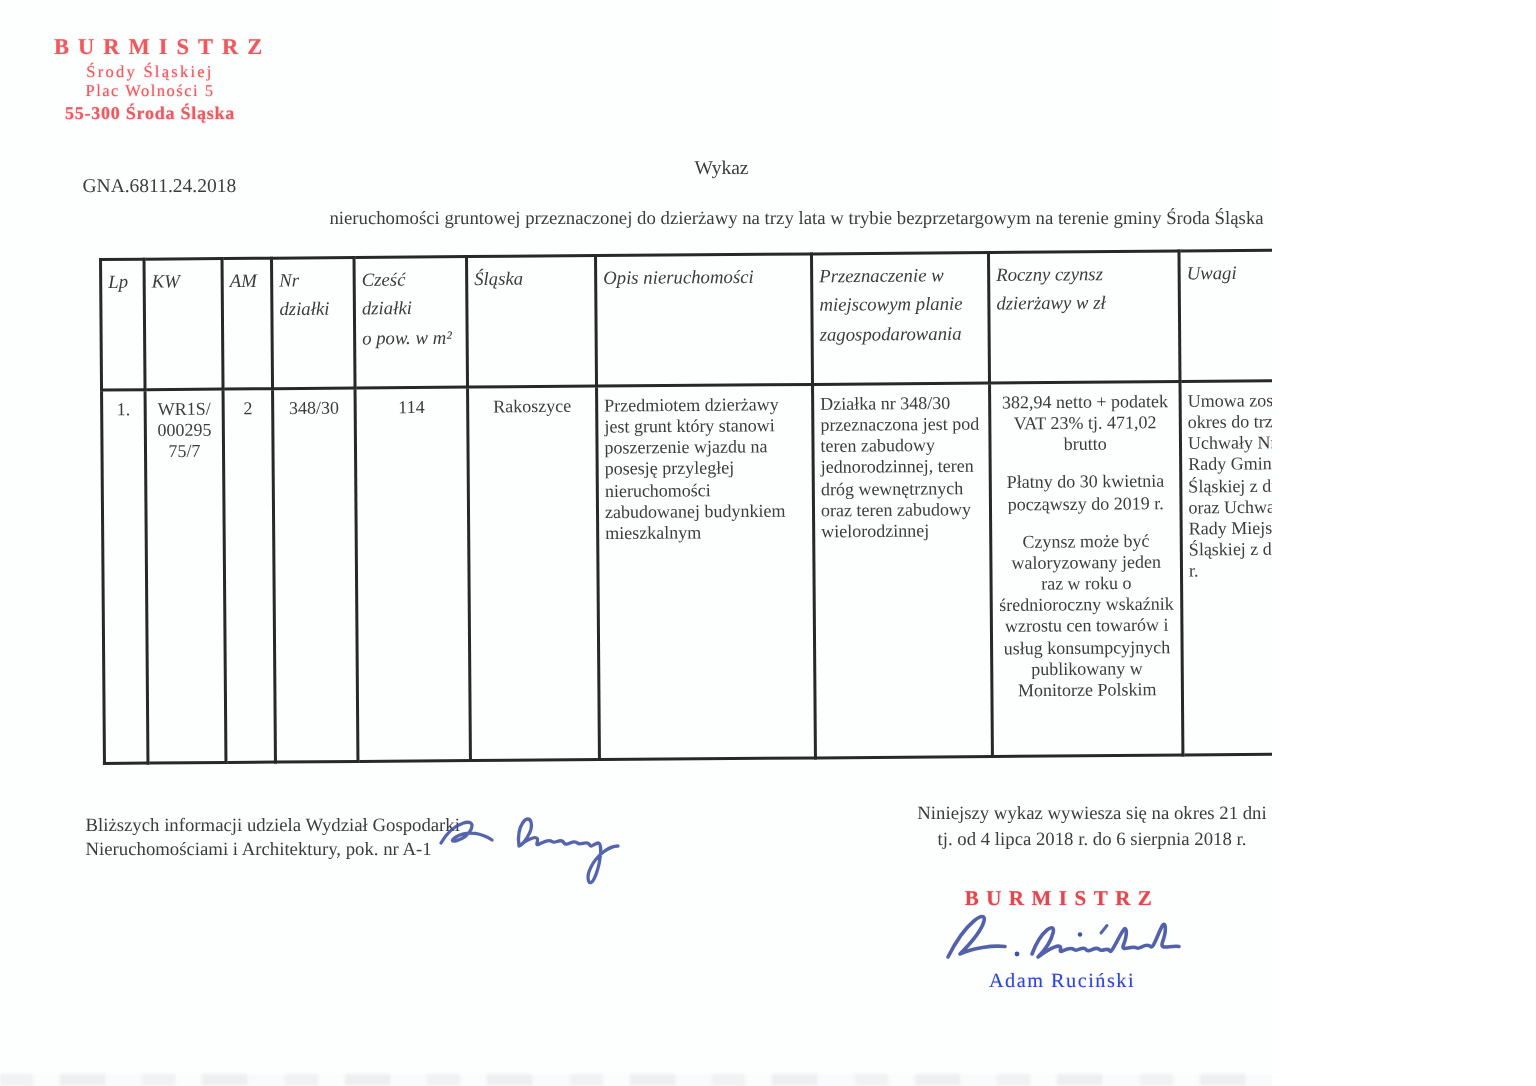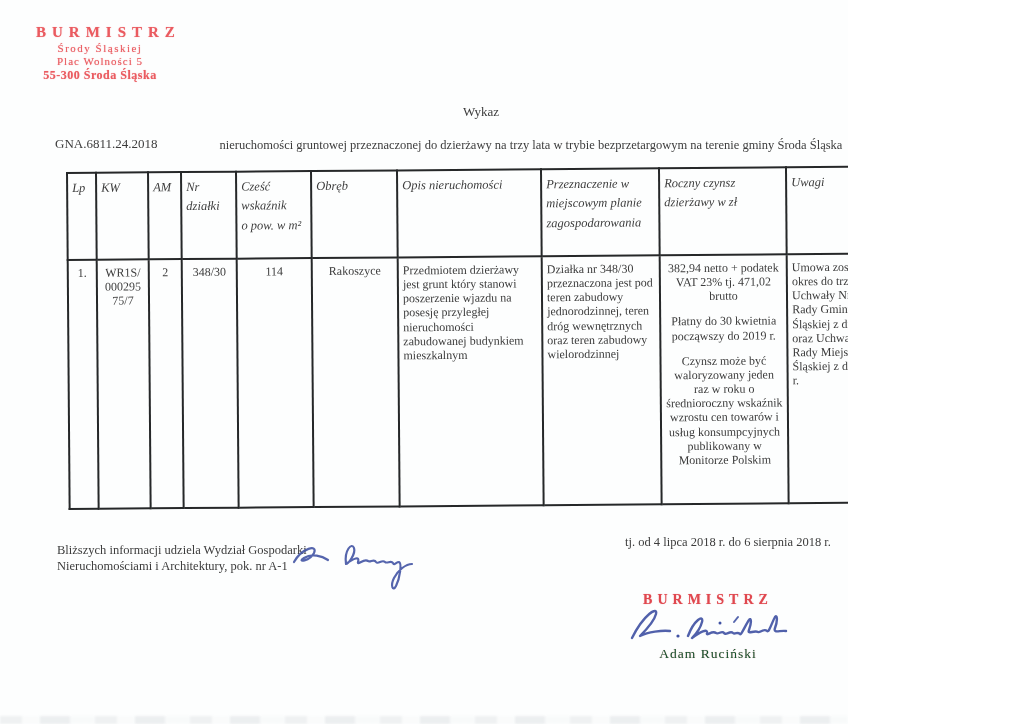--- a/index.html
+++ b/index.html
@@ -35,21 +35,21 @@
     color: #ea5b60;
     text-shadow: 0 0 1px rgba(234,91,96,0.55);
     line-height: 1.15;
   }
   .stamp-top .l1 { font-size: 15px; font-weight: bold; letter-spacing: 6px; white-space: nowrap; }
   .stamp-top .l2 { font-size: 11px; letter-spacing: 1.5px; margin-top: 1px; white-space: nowrap; }
   .stamp-top .l3 { font-size: 11px; letter-spacing: 1px; white-space: nowrap; }
   .stamp-top .l4 { font-size: 12px; font-weight: bold; letter-spacing: 0.5px; margin-top: 1px; white-space: nowrap; }
 
   .date-line { left: 700px; top: 84px; font-size: 13px; white-space: nowrap; }
-  .reference { left: 55px; top: 136px; font-size: 13px; white-space: nowrap; }
+  .reference { left: 55px; top: 116px; font-size: 13px; white-space: nowrap; }
   .doc-title { left: 0; top: 104px; width: 962px; text-align: center; font-size: 13px; }
   .doc-subtitle { left: 36px; top: 138px; width: 990px; text-align: center; font-size: 12.5px; }
 
   
   .table-wrap { left: 66px; top: 172px; width: 884px; transform: rotate(-0.45deg); transform-origin: left top; }
   table.wykaz {
     border-collapse: collapse;
     table-layout: fixed;
     width: 884px;
     background: transparent;
@@ -84,21 +84,21 @@
   .footer-right { left: 563px; top: 534px; width: 330px; text-align: center; font-size: 12.5px; line-height: 1.35; }
 
   .stamp-bottom-title {
     left: 608px; top: 592px; width: 200px; text-align: center;
     color: #e0484f; font-weight: bold; font-size: 14px; letter-spacing: 5px;
     text-shadow: 0 0 1px rgba(224,72,79,0.5);
     white-space: nowrap;
   }
   .stamp-bottom-name {
     left: 608px; top: 646px; width: 200px; text-align: center;
-    color: #14532d; font-size: 13.5px; letter-spacing: 1px;
+    color: #1d4ed8; font-size: 13.5px; letter-spacing: 1px;
     text-shadow: 0 0 1px rgba(226,89,95,0.45);
     white-space: nowrap;
   }
   .sig-svg { left: 610px; top: 602px; }
   .scribble-svg { left: 288px; top: 534px; }
   .ink { stroke: #4254a4; fill: none; stroke-linecap: round; stroke-linejoin: round; }
 </style>
 </head>
 <body>
 
@@ -130,23 +130,23 @@
         <col style="width:165px">
       </colgroup>
       <thead>
         <tr>
           <th>Lp</th>
           <th>KW</th>
           <th>AM</th>
           <th>Nr
 działki</th>
           <th>Cześć
-wskaźnik
+działki
 o pow. w m²</th>
-          <th>Obręb</th>
+          <th>Śląska</th>
           <th>Opis nieruchomości</th>
           <th>Przeznaczenie w
 miejscowym planie
 zagospodarowania</th>
           <th>Roczny czynsz
 dzierżawy w zł</th>
           <th>Uwagi</th>
         </tr>
       </thead>
       <tbody>
@@ -176,20 +176,21 @@
     <div>Bliższych  informacji udziela  Wydział Gospodarki</div>
     <div>Nieruchomościami i Architektury,  pok. nr A-1</div>
   </div>
 
   <svg class="abs scribble-svg" width="140" height="66" viewBox="0 0 140 66">
     <path class="ink" stroke-width="2.2" stroke="#4254a4" d="M6,28 C14,14 30,10 26,19 C22,27 8,29 16,24 C24,19 34,22 40,26" opacity="0.9"></path>
     <path class="ink" stroke-width="2.2" stroke="#4254a4" d="M58,30 C56,16 64,8 66,14 C68,20 60,30 58,30 C66,24 72,22 70,28 C69,32 76,24 80,27 C82,29 86,24 88,28 C90,31 94,25 97,28 C99,30 103,26 105,29 C106,32 108,28 111,28 C114,29 112,44 108,52 C105,58 102,52 106,44 C110,36 118,30 124,30" opacity="0.9"></path>
   </svg>
 
   <div class="abs footer-right">
+    <div>Niniejszy  wykaz  wywiesza  się  na okres  21 dni</div>
     <div>tj. od 4 lipca 2018 r. do 6 sierpnia 2018 r.</div>
   </div>
 
   <div class="abs stamp-bottom-title">BURMISTRZ</div>
 
   <svg class="abs sig-svg" width="200" height="46" viewBox="0 0 200 46">
     <path class="ink" stroke-width="2.4" stroke="#3f51a3" d="M22,36 C34,12 48,4 46,12 C44,20 34,30 30,34 C38,30 52,28 60,29" opacity="0.92"></path>
     <circle cx="68" cy="34" r="1.6" fill="#3f51a3"></circle>
     <path class="ink" stroke-width="2.4" stroke="#3f51a3" d="M78,34 C84,18 94,12 92,20 C90,28 84,34 82,36 C90,30 98,26 97,31 C96,35 102,28 106,31 C108,33 112,28 114,31 C116,34 120,28 123,31 C125,33 128,29 130,32 C131,34 136,22 139,18 C141,15 142,20 139,28 C137,33 144,28 148,30 C150,31 154,26 157,29 C159,31 162,20 165,15 C167,12 168,18 165,26 C163,32 170,28 176,29" opacity="0.92"></path>
     <path class="ink" stroke-width="2" stroke="#3f51a3" d="M124,20 L128,15" opacity="0.9"></path>

